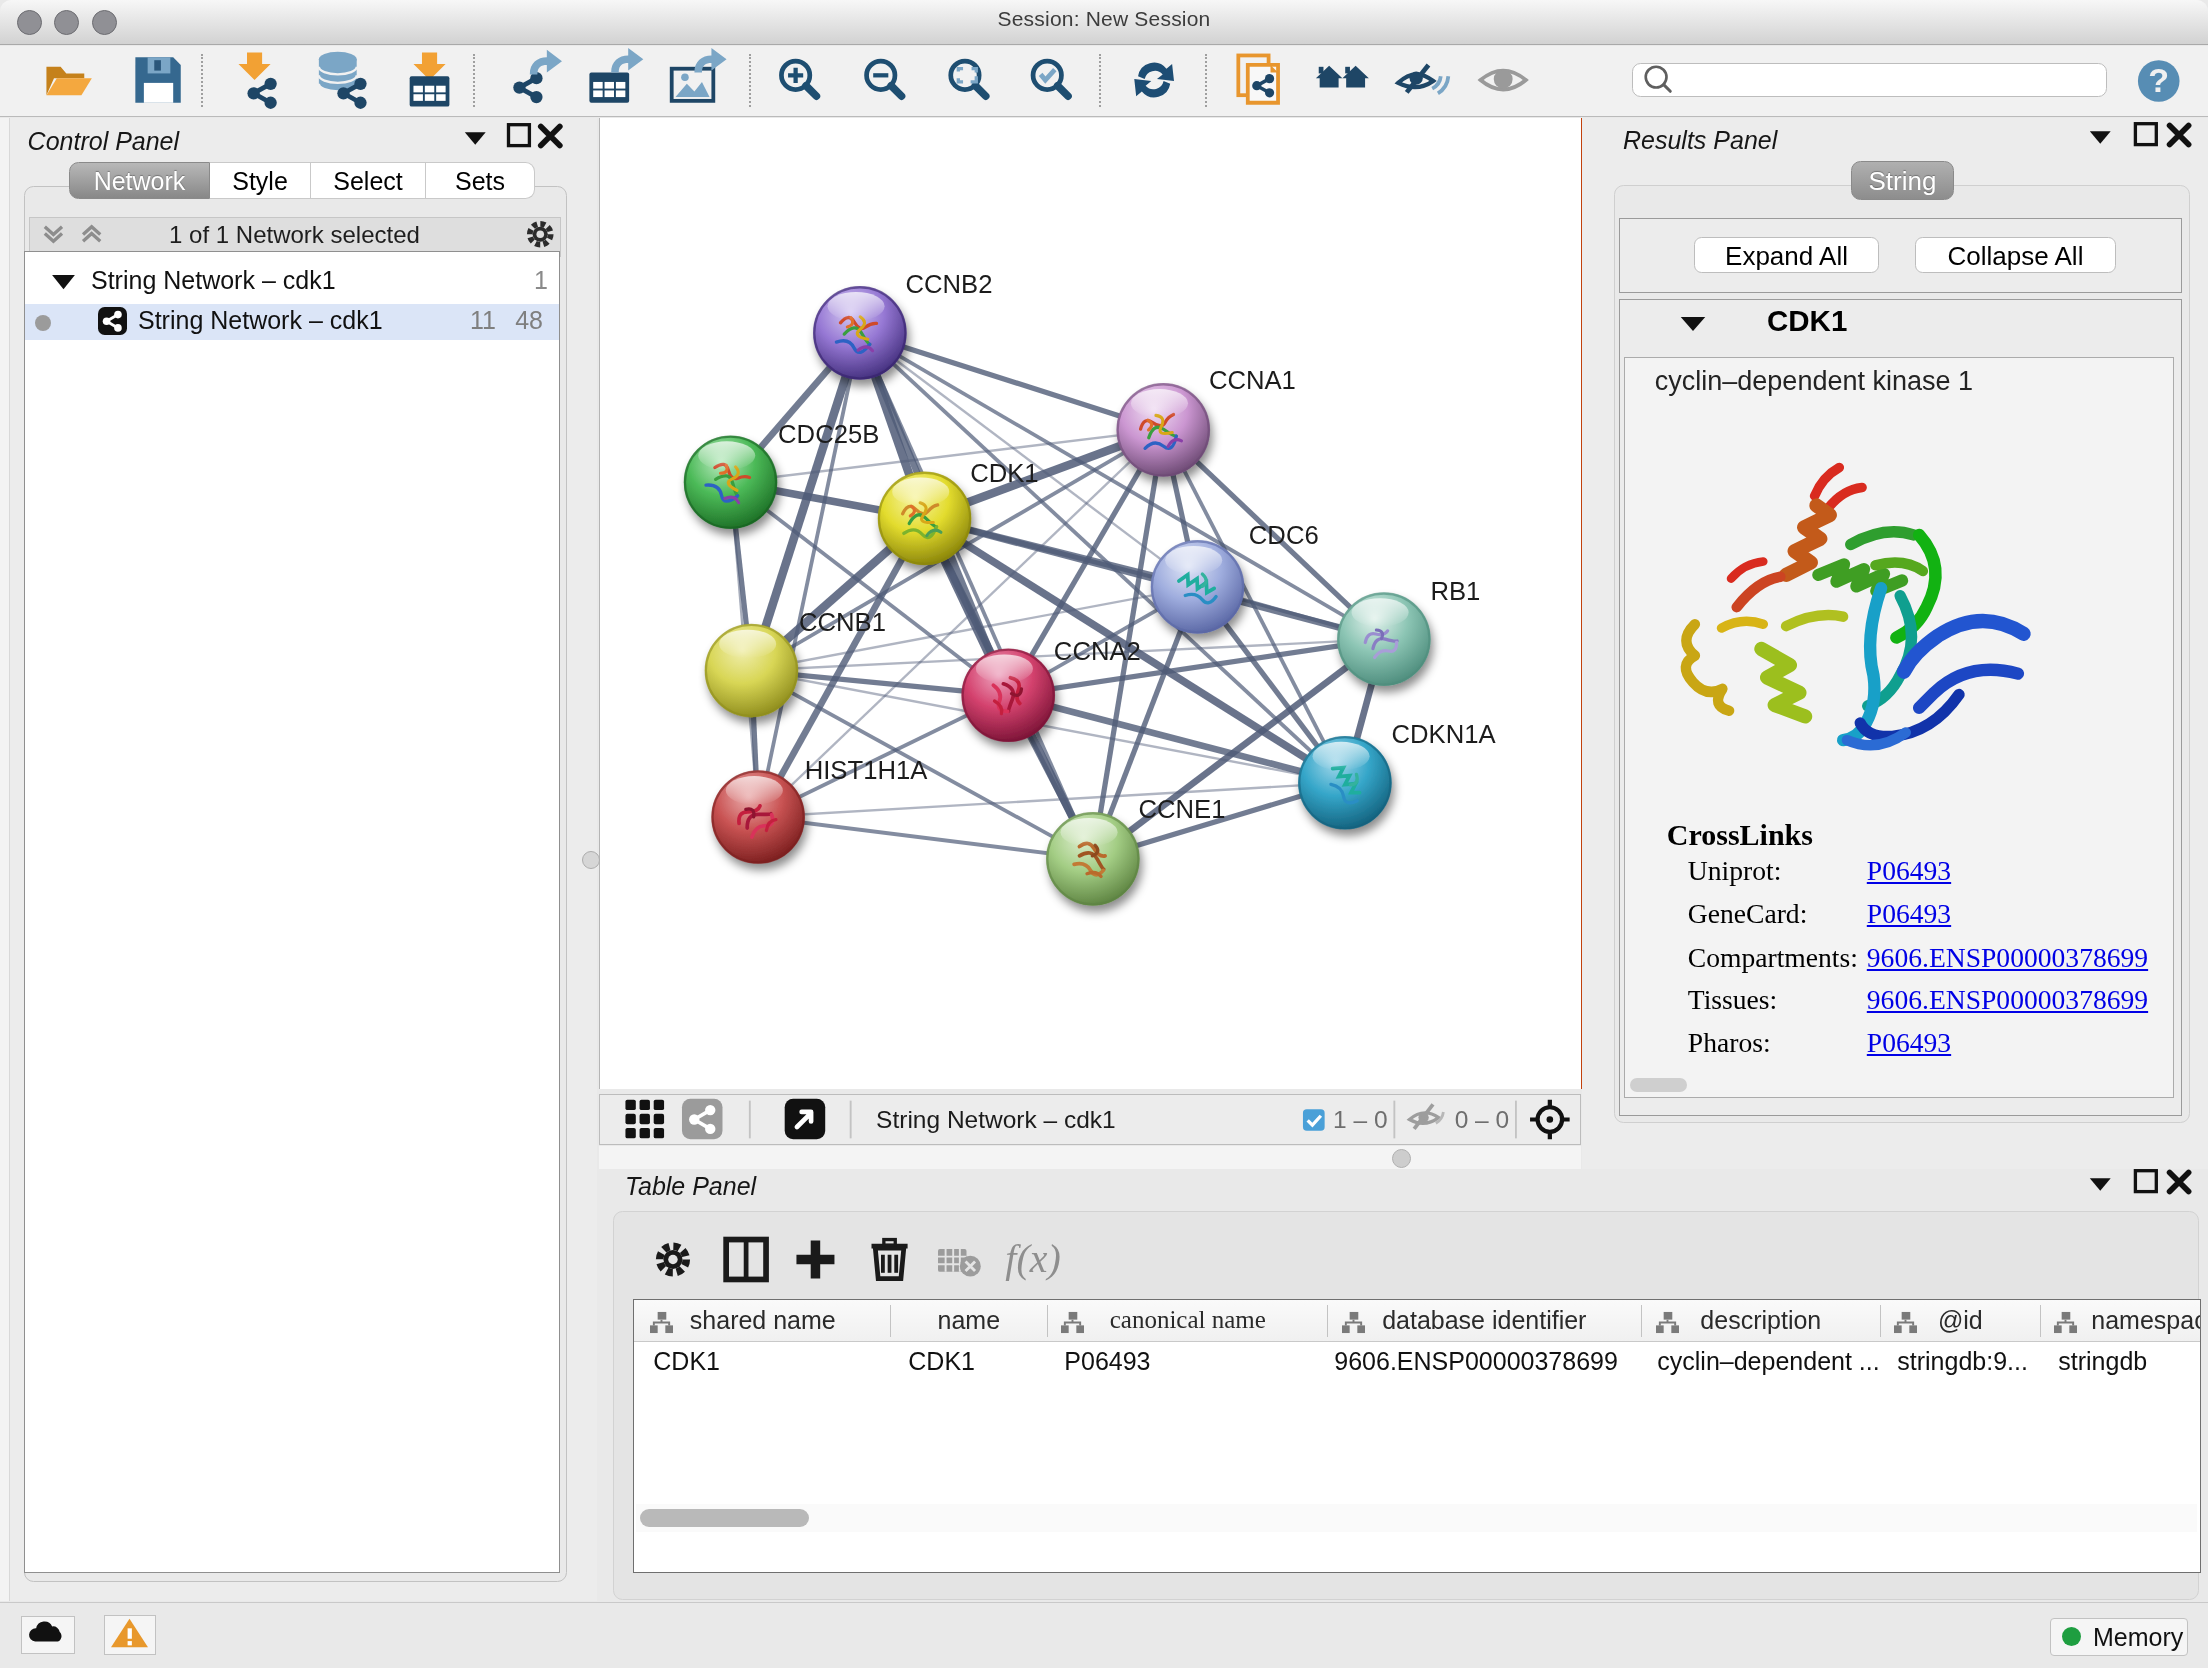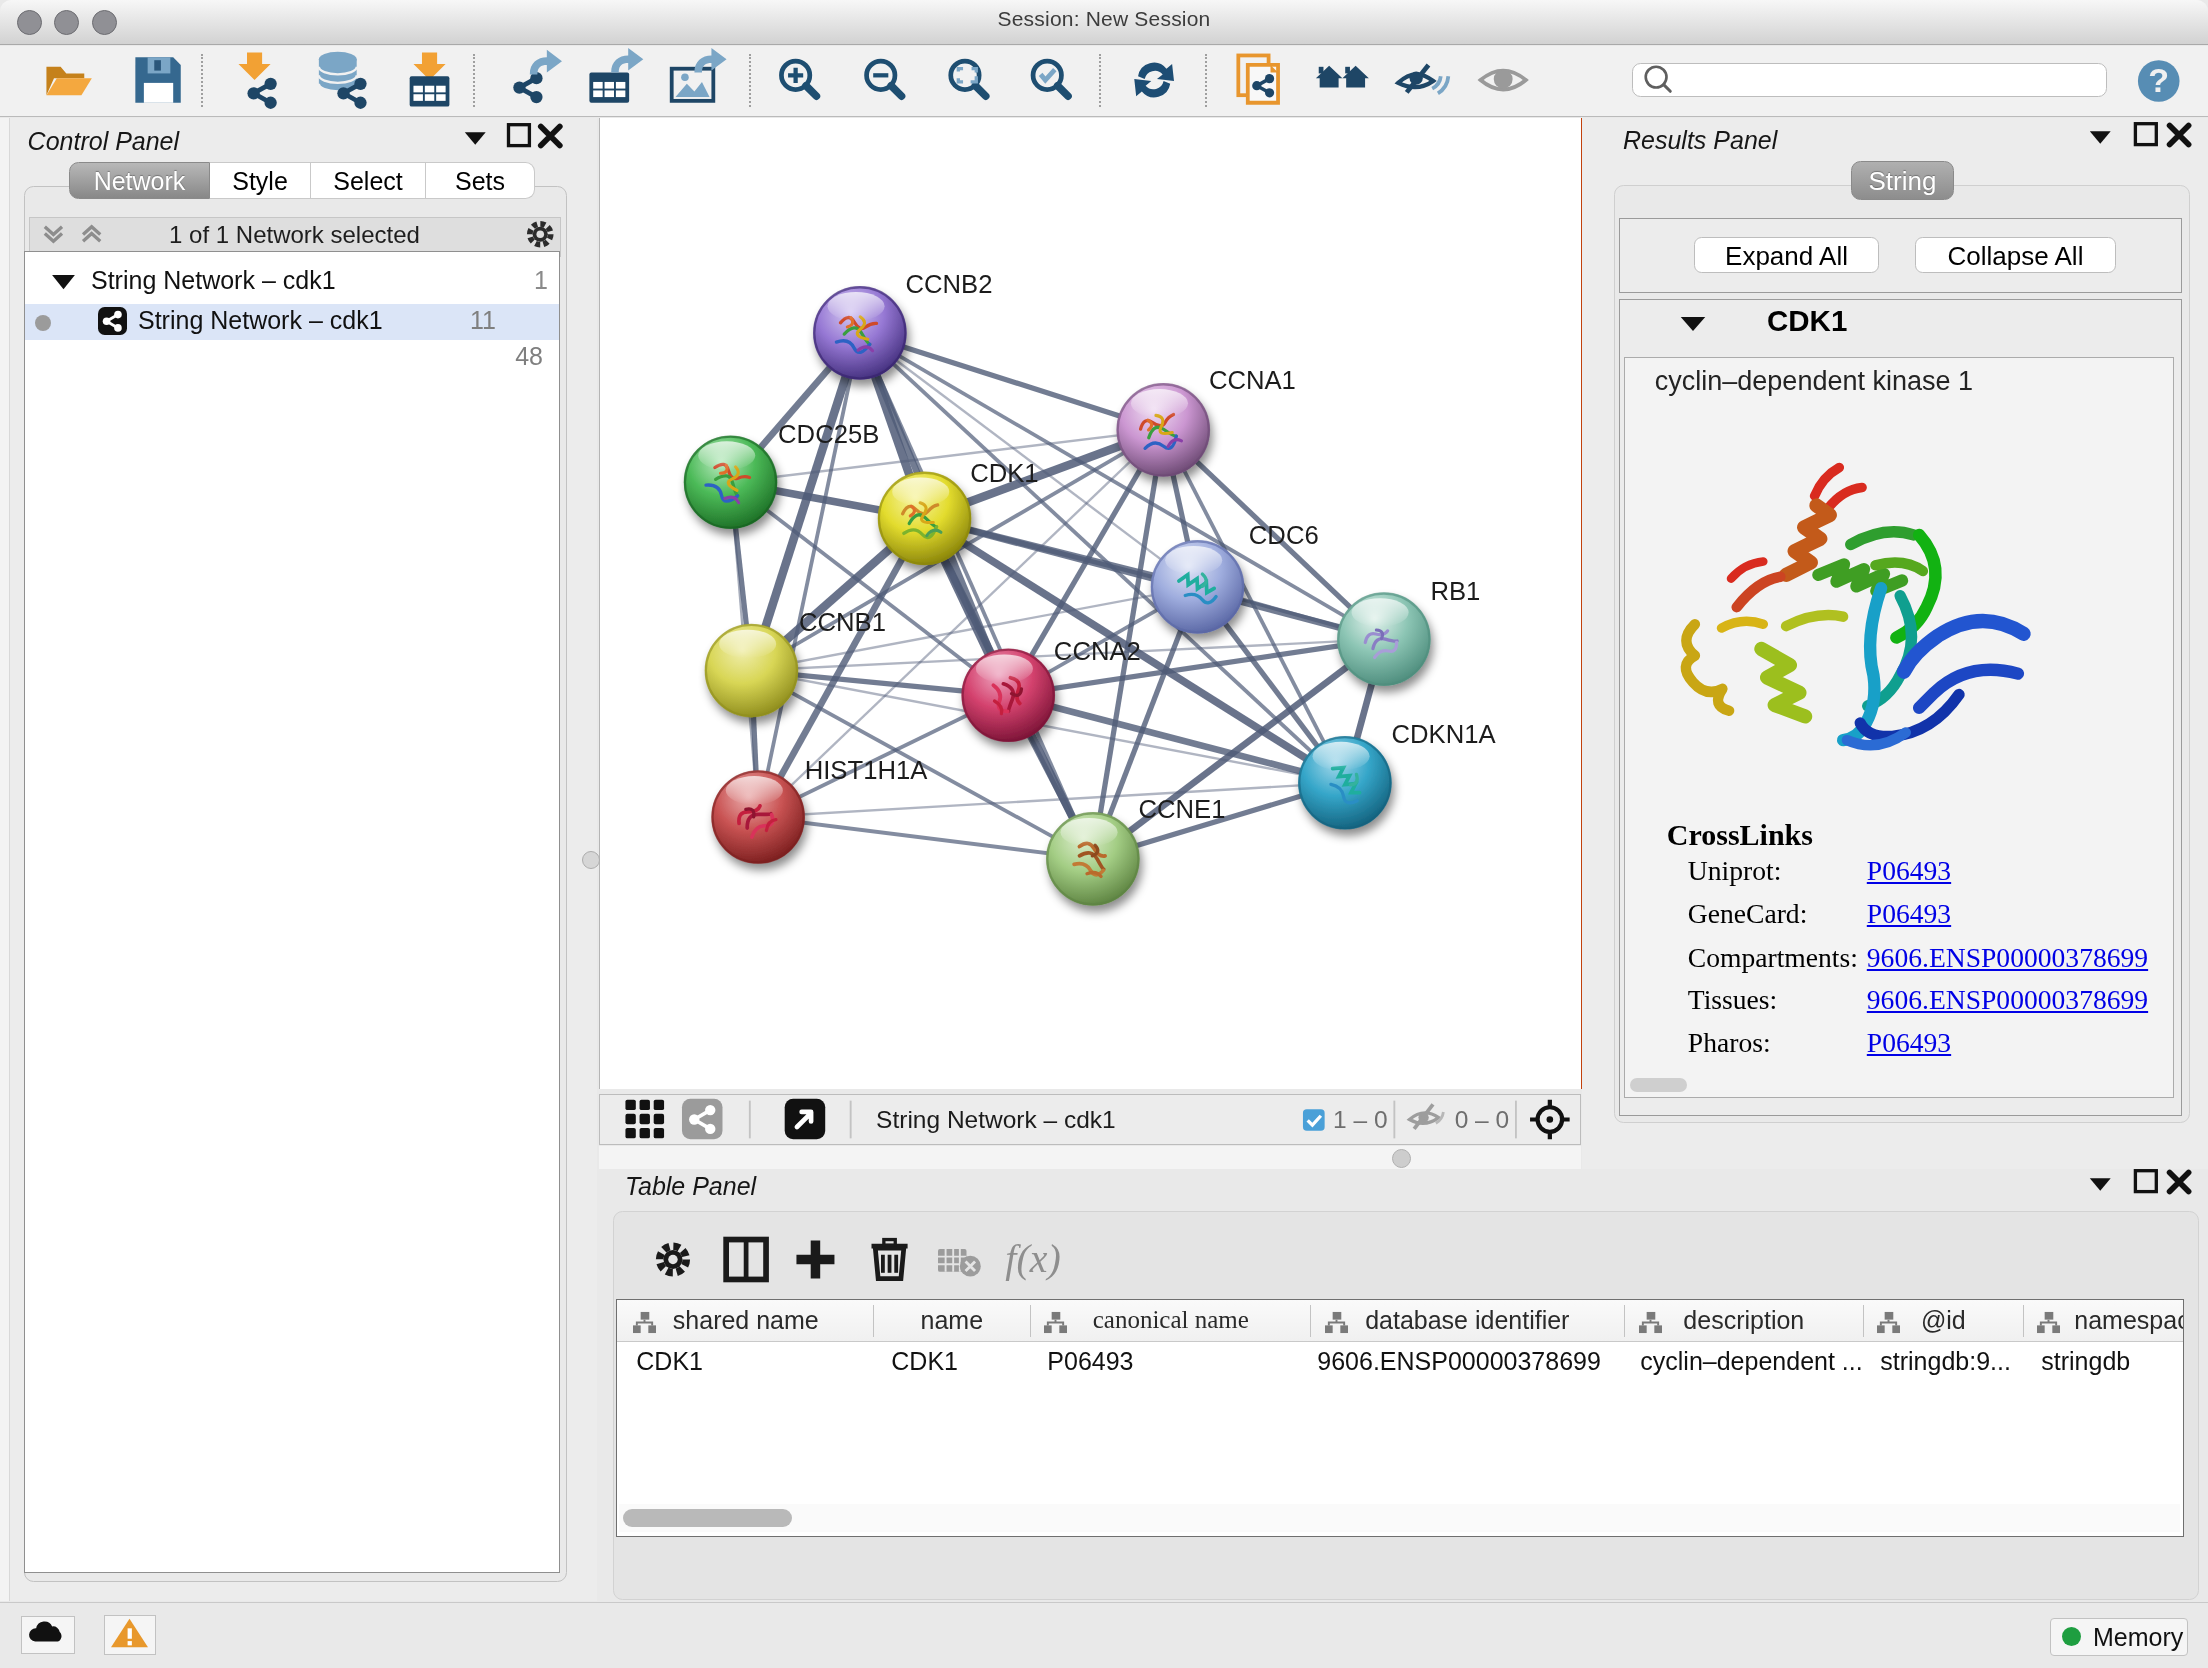--- a/index.html
+++ b/index.html
@@ -232,21 +232,21 @@
                 <line x1="9" y1="15" x2="21" y2="8" stroke-width="3"></line>
                 <line x1="9" y1="15" x2="21" y2="22" stroke-width="3"></line>
                 <circle cx="9" cy="15" r="4" stroke="none"></circle>
                 <circle cx="21" cy="8" r="4" stroke="none"></circle>
                 <circle cx="21" cy="22" r="4" stroke="none"></circle>
               </g>
             </svg>
       </div>
       <div class="abs" style="left:113px;top:1.9px;font-size:25px;color:#111;">String Network – cdk1</div>
       <div class="abs" style="left:433px;top:1.9px;width:38px;text-align:right;font-size:25px;color:#7f7f7f;">11</div>
-      <div class="abs" style="left:480px;top:1.9px;width:38px;text-align:right;font-size:25px;color:#7f7f7f;margin-top:36px;">48</div>
+      <div class="abs" style="left:480px;top:1.9px;width:38px;text-align:right;font-size:25px;color:#7f7f7f;">48</div>
     </div>
   </div>
 </div>
 
 <div class="abs" id="netcanvas" style="left:599px;top:118px;width:981px;height:971px;background:#ffffff;border-left:1px solid #b5b5b5;border-right:3px solid #c2410c;">
   <svg class="abs" style="left:0;top:0;" width="981" height="971" viewBox="0 0 1031 1021" id="netsvg">
 <defs>
 <radialGradient id="gCCNB2" cx="0.40" cy="0.28" r="0.80">
 <stop offset="0.02" stop-color="#d3c6f0"></stop>
             <stop offset="0.45" stop-color="#9678d4"></stop>
@@ -673,21 +673,21 @@
         <g transform="translate(332,30)" fill="#9c9c9c">
           <rect x="-22" y="-11" width="30" height="24" rx="2"></rect>
           <path d="M-22,-3 h30 M-22,5 h30 M-14,-11 v24 M-6,-11 v24 M1,-11 v24" stroke="#e4e4e4" stroke-width="2"></path>
           <circle cx="12" cy="7" r="11"></circle>
           <path d="M7,2 l10,10 M17,2 l-10,10" stroke="#e4e4e4" stroke-width="3"></path>
         </g>
         <text x="410" y="43" font-family="Liberation Serif" font-style="italic" font-size="42" fill="#8e8e8e" text-anchor="middle">f(x)</text>
       </g>
     </svg>
 
-    <div class="abs" style="left:2px;top:87px;width:1568px;height:238px;background:#fff;border:1.9px solid #6f6f6f;box-sizing:border-box;">
+    <div class="abs" style="left:19px;top:87px;width:1568px;height:274px;background:#fff;border:1.9px solid #6f6f6f;box-sizing:border-box;">
       <div class="abs" style="left:0;top:0;width:100%;height:42px;background:linear-gradient(#fafafa,#f0f0f0);border-bottom:1.9px solid #c9c9c9;box-sizing:border-box;"></div>
       <div class="abs" id="tblheads" style="left:0;top:0;width:100%;height:42px;font-size:25px;color:#2a2a2a;">
 <svg style="position:absolute;left:14.3px;top:10.5px;" width="25" height="23" viewBox="0 0 26 24">
 <g fill="#7a7a7a">
                 <rect x="9" y="1" width="9" height="8"></rect>
                 <rect x="1" y="15" width="8" height="8"></rect>
                 <rect x="17" y="15" width="8" height="8"></rect>
 <path d="M13,9 v3 M5,15 v-3 h16 v3" stroke="#7a7a7a" stroke-width="2" fill="none"></path>
               </g>
             </svg>

